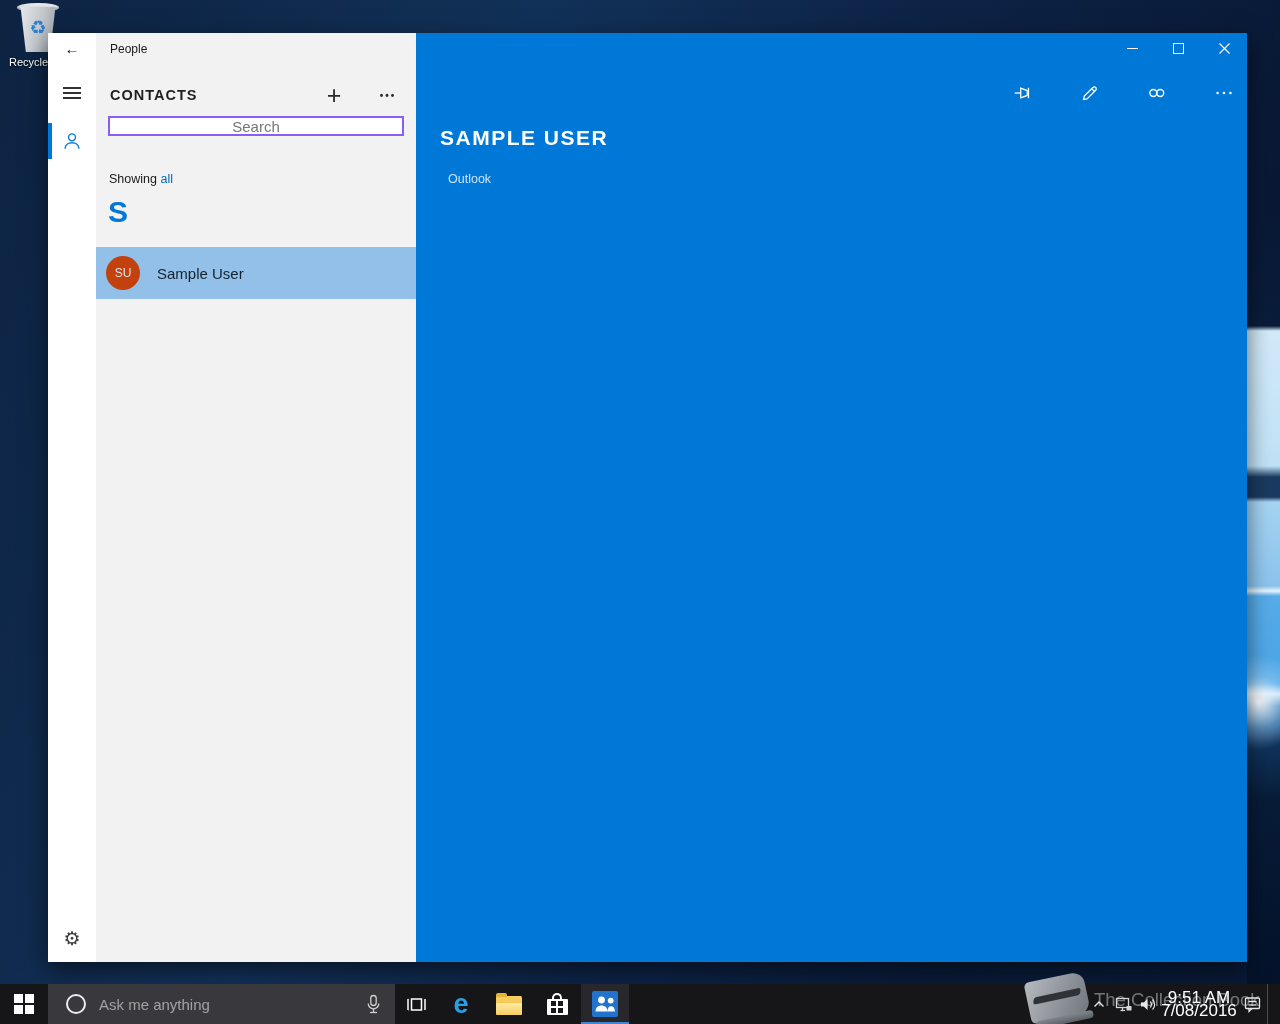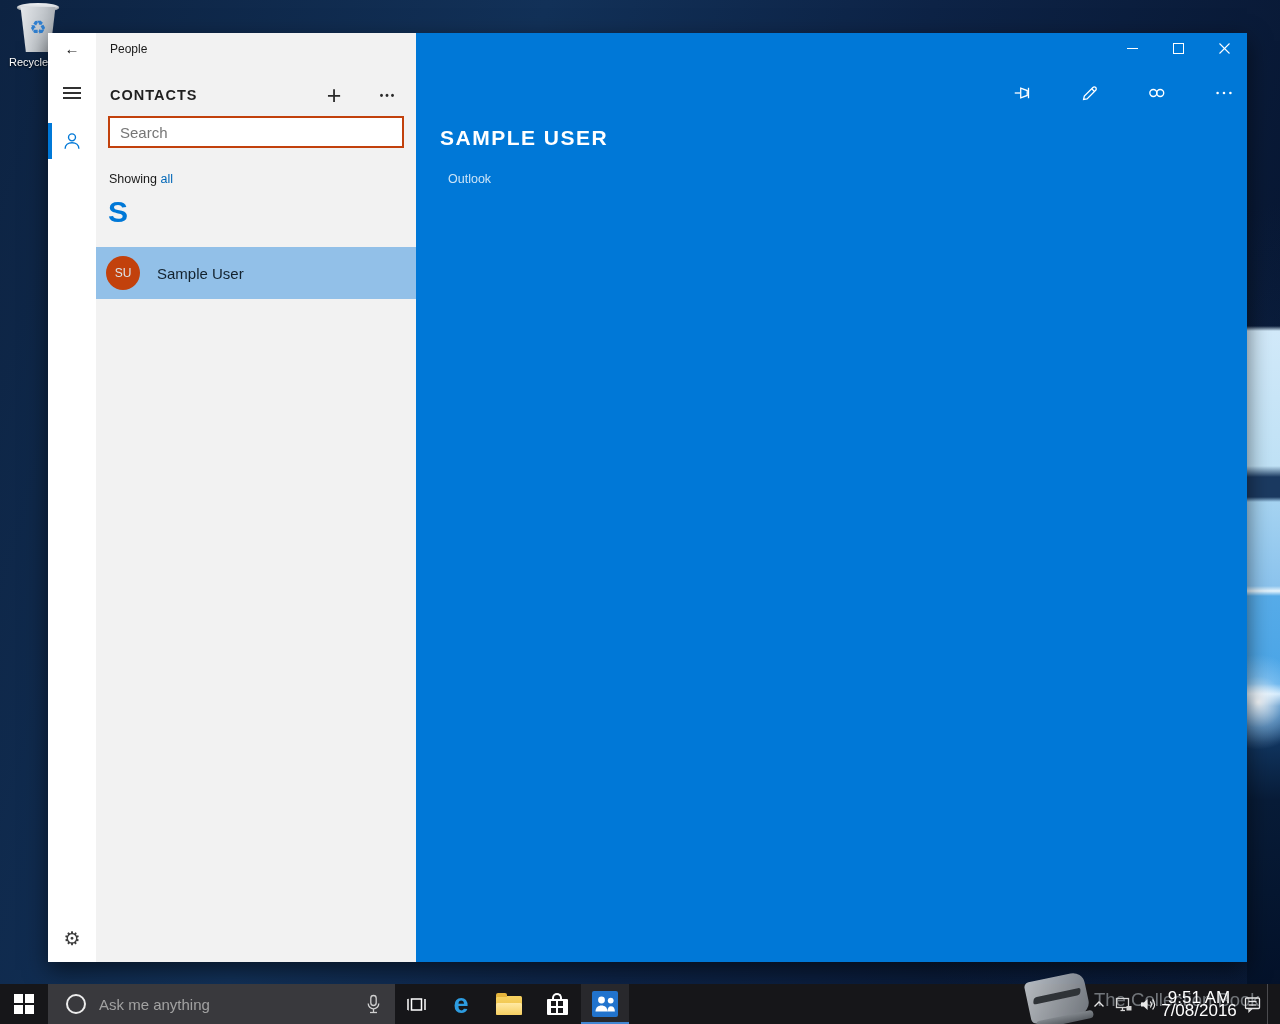--- a/index.html
+++ b/index.html
@@ -47,23 +47,23 @@
   .nav-person .accent { position:absolute; left:0; top:2px; width:4px; height:36px; background:#0078d7; }
   .settings { bottom:6px; height:36px; font-size:19px; color:#3c3c3c; }
 
   .panel { position:relative; width:320px; flex:0 0 320px; background:#f2f2f2; }
   .app-title { position:absolute; left:14px; top:9px; font-size:12px; color:#1a1a1a; }
   .c-header { position:absolute; left:14px; right:10px; top:47px; height:30px; display:flex; align-items:center; }
   .c-title { flex:1; font-size:14.5px; font-weight:bold; letter-spacing:1px; color:#1f1f1f; }
   .hd-btn { width:36px; text-align:center; color:#2a2a2a; }
   .add-btn { font-size:25px; font-weight:300; margin-right:18px; line-height:26px; }
   .more-btn { font-size:10px; letter-spacing:2px; font-weight:bold; }
-  .search { position:absolute; left:12px; right:12px; top:83px; height:32px; background:#fff;
-    border:2px solid #c2410c; font-size:15px; color:#333; padding:0 10px;
-    font-family:"Liberation Sans", sans-serif; }
+  .search { position:absolute; left:12px; right:12px; top:83px; height:20px; background:#fff;
+    border:2px solid #8b5cf6; font-size:15px; color:#333; padding:0 10px;
+    font-family:"Liberation Sans", sans-serif;text-align:center; }
   .search::placeholder { color:#767676; opacity:1; }
   .showing { position:absolute; left:13px; top:139px; font-size:12.5px; color:#1a1a1a; }
   .showing a { color:#0067b8; text-decoration:none; }
   .letter { position:absolute; left:12px; top:162px; font-size:30px; font-weight:600; color:#0078d7; }
   .contact-row { position:absolute; left:0; right:0; top:214px; height:52px; background:#92c0e8;
     display:flex; align-items:center; }
   .avatar { width:34px; height:34px; margin-left:10px; border-radius:50%; background:#c2410c;
     color:#dce5eb; font-size:12px; display:flex; align-items:center; justify-content:center; }
   .c-name { margin-left:17px; font-size:15px; color:#13222e; }
 

